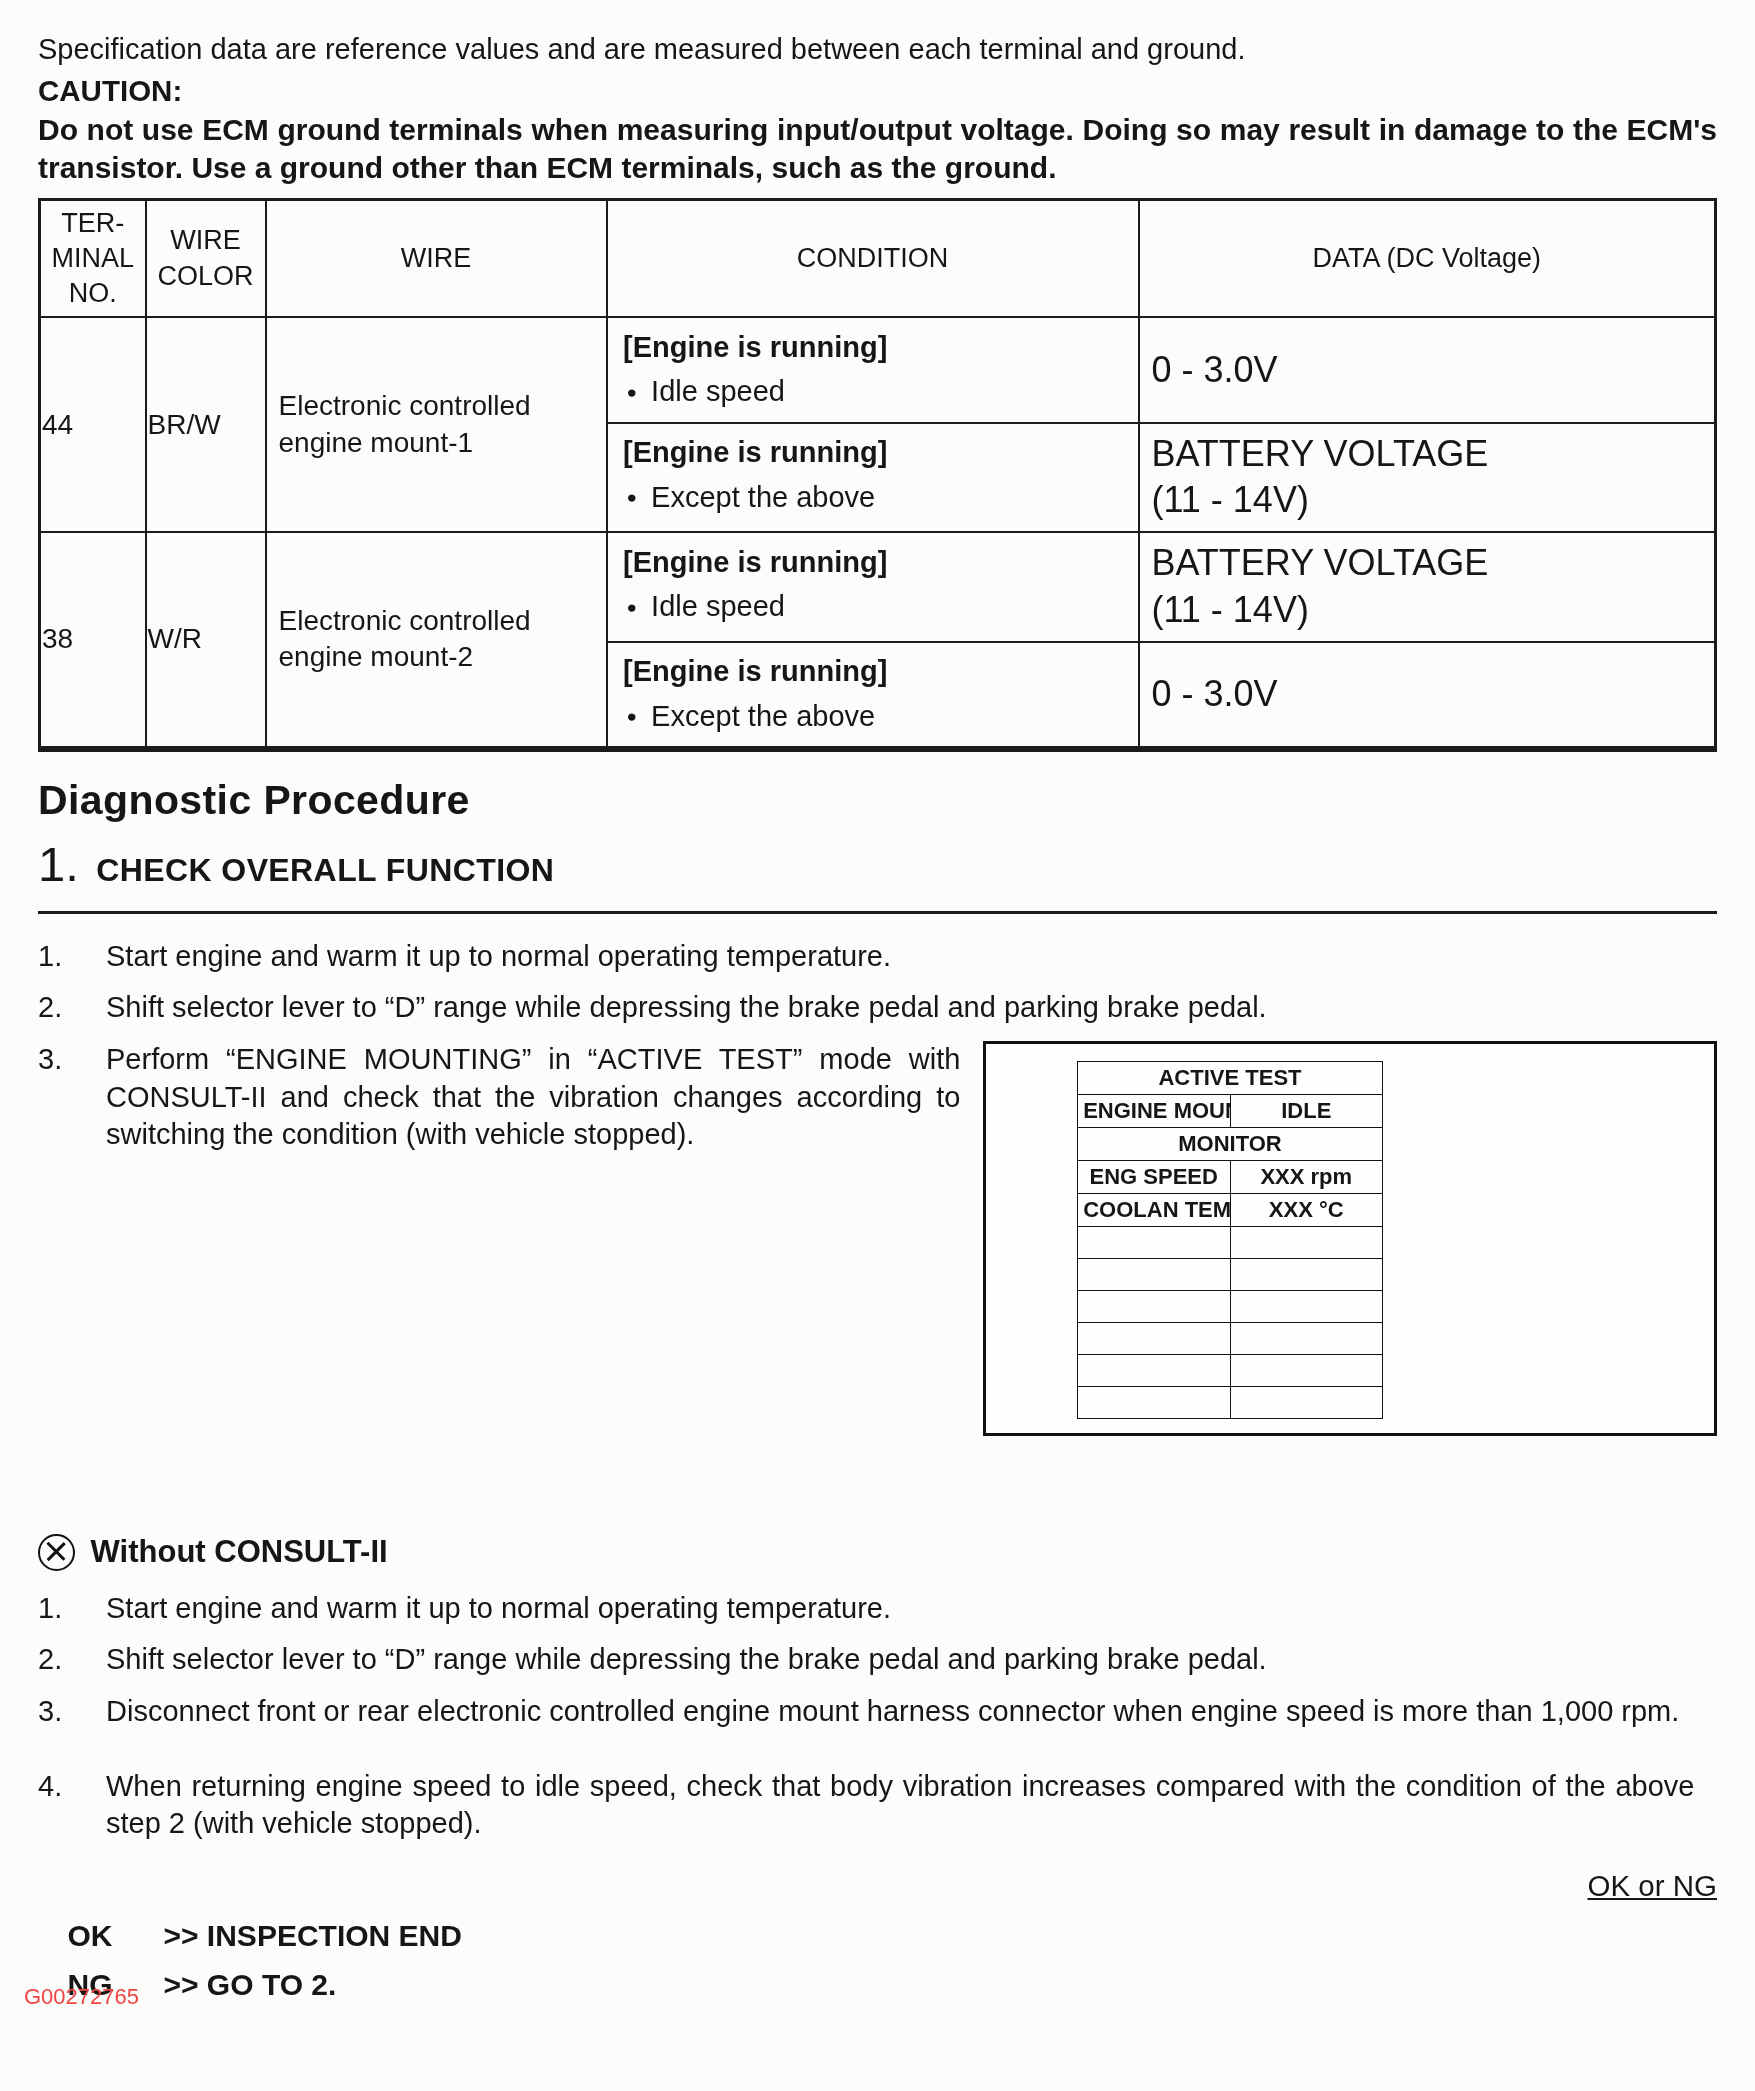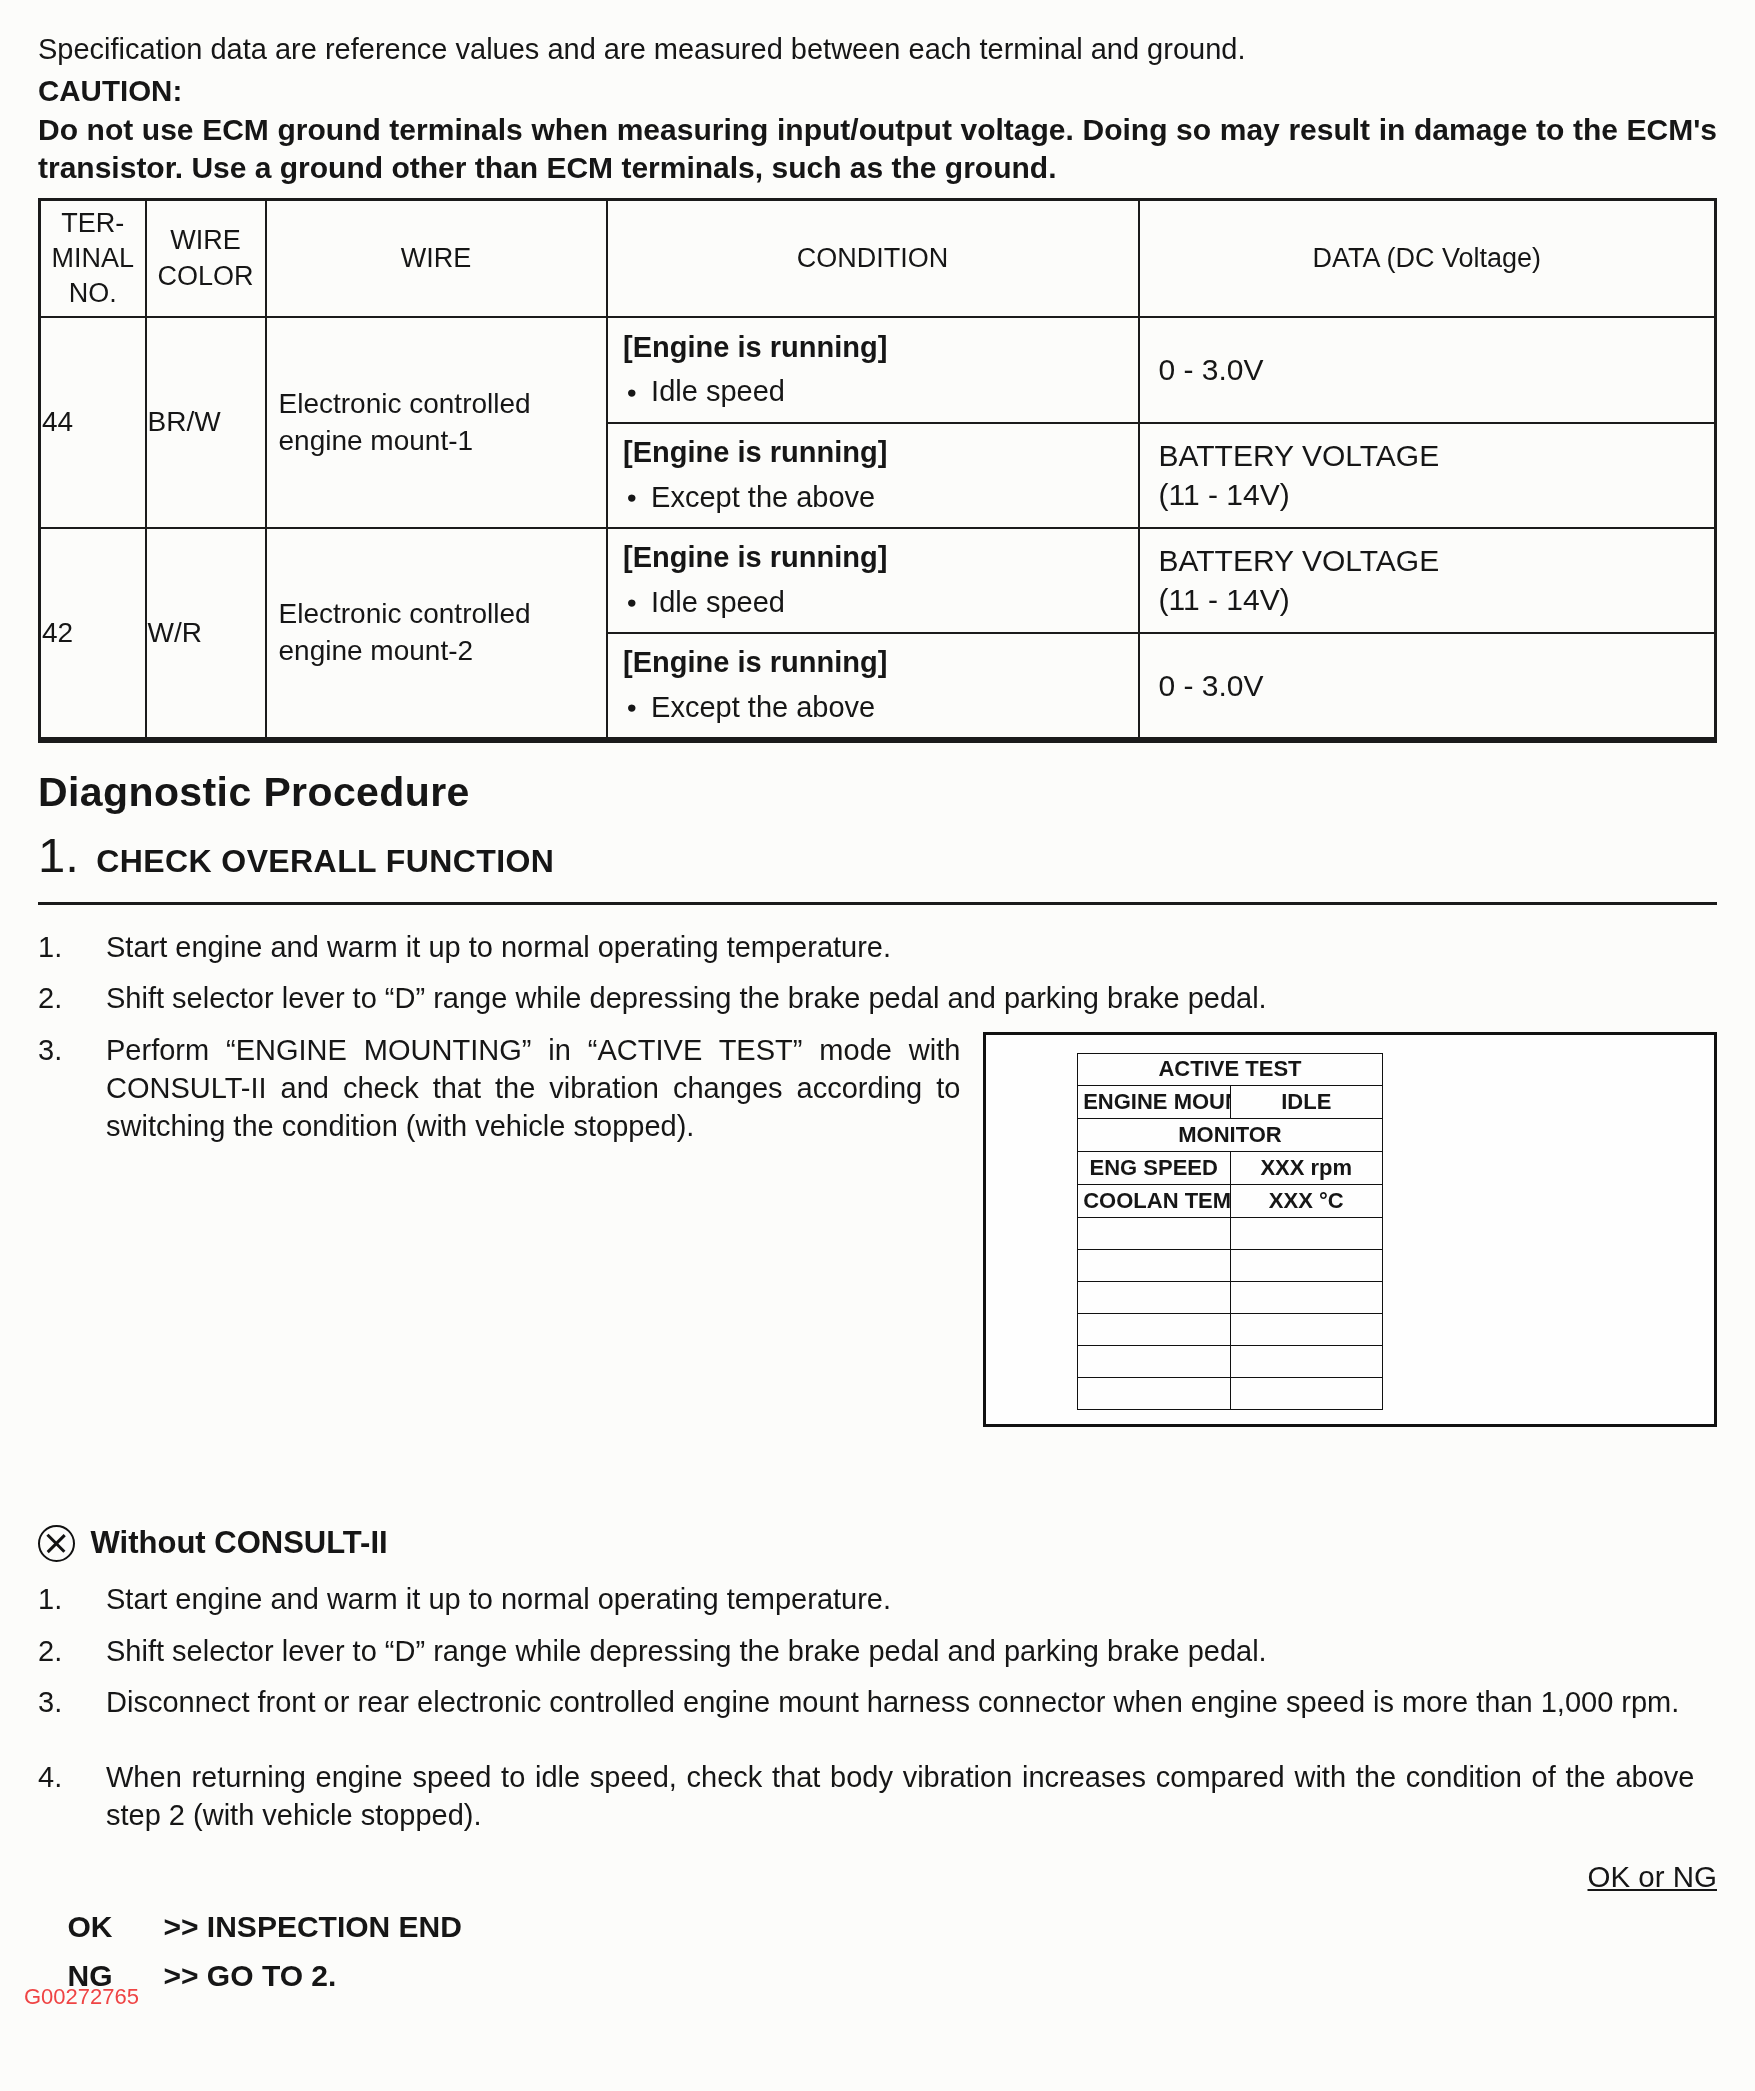--- a/index.html
+++ b/index.html
@@ -32,21 +32,21 @@
   table.spec th {
     font-weight: normal; text-align: center; vertical-align: middle;
     font-size: 27px; white-space: pre-line; height: 94px; padding: 5.2px 8.7px;
   }
   td.c-terminal, td.c-wire { vertical-align: middle; font-size: 28px; }
   td.c-item { vertical-align: middle; font-size: 28px; padding: 7px 12px; }
   td.c-cond { vertical-align: top; padding: 10.4px 15.6px; height: 87px; }
   .cond-state { font-weight: bold; }
   .cond-bullet { margin-top: 7px; padding-left: 3.5px; }
   .bullet::before { content: "●"; font-size: 17.4px; vertical-align: 3.5px; margin-right: 14px; }
-  td.c-data { vertical-align: middle; font-size: 30px; white-space: pre-line; padding: 7px 19px; }
+  td.c-data { vertical-align: middle; font-size: 36px; white-space: pre-line; padding: 7px 12px; }
 
   h1.diag { font-size: 41px; margin: 22.6px 0 5.2px 0; font-weight: bold; letter-spacing: 0.4px; }
   .step-head { display: flex; align-items: baseline; gap: 17.4px; border-bottom: 3.5px solid #1b1b1b; padding-bottom: 14px; margin-bottom: 24px; }
   .step-head .num { font-size: 49px; font-weight: 400; }
   .step-head .title { font-size: 32px; font-weight: bold; letter-spacing: 0.4px; text-align: right; }
 
   .sec-head { display: flex; align-items: center; gap: 15.6px; font-size: 31px; font-weight: bold; margin: 21px 0 17.4px 0; }
   .hicon { position: relative; width: 37px; height: 37px; border: 2.6px solid #111; border-radius: 50%; flex: none; }
   .hicon .rect { position: absolute; left: 7.8px; right: 7.8px; top: 8.7px; bottom: 8.7px; border: 2.6px solid #111; }
   .hicon .x1, .hicon .x2 { position: absolute; left: 4.3px; right: 4.3px; top: 50%; height: 2.6px; margin-top: -1.7px; background: #111; }
@@ -118,21 +118,21 @@
     <tr>
       <td class="c-cond">
         <div class="cond-state">[Engine is running]</div>
         <div class="cond-bullet"><span class="bullet"></span><span>Except the above</span></div>
       </td>
       <td class="c-data">BATTERY VOLTAGE
 (11 - 14V)</td>
     </tr>
 
     <tr>
-      <td class="c-terminal" rowspan="2">42</td>
+      <td class="c-terminal" rowspan="2">38</td>
       <td class="c-wire" rowspan="2">W/R</td>
       <td class="c-item" rowspan="2">Electronic controlled engine mount-2</td>
       <td class="c-cond">
         <div class="cond-state">[Engine is running]</div>
         <div class="cond-bullet"><span class="bullet"></span><span>Idle speed</span></div>
       </td>
       <td class="c-data">BATTERY VOLTAGE
 (11 - 14V)</td>
     </tr>
     <tr>

